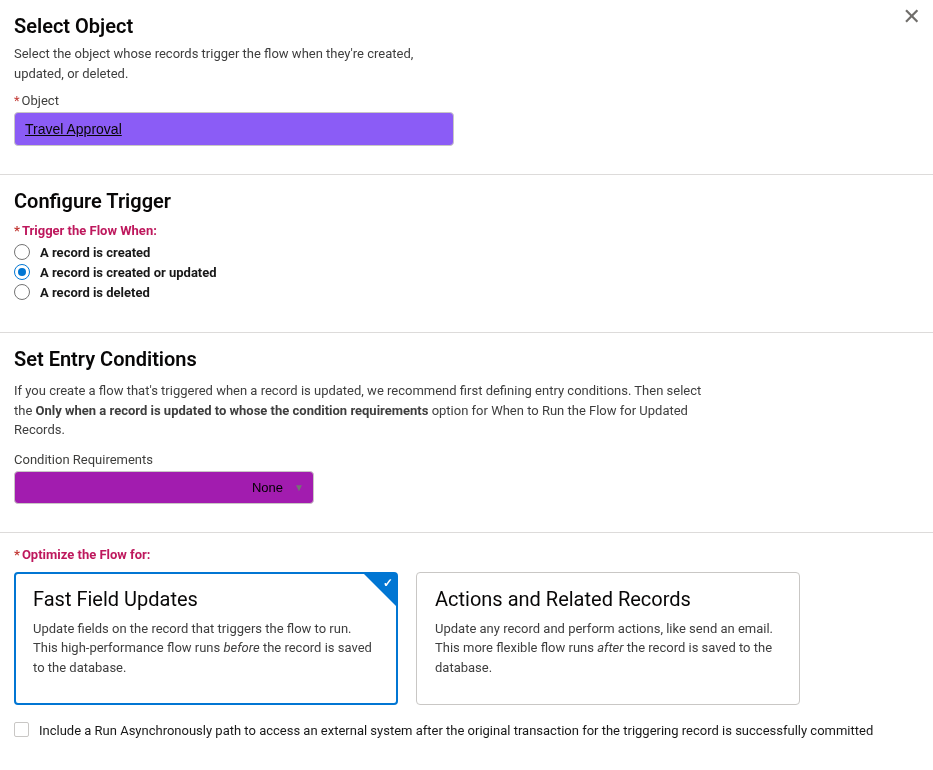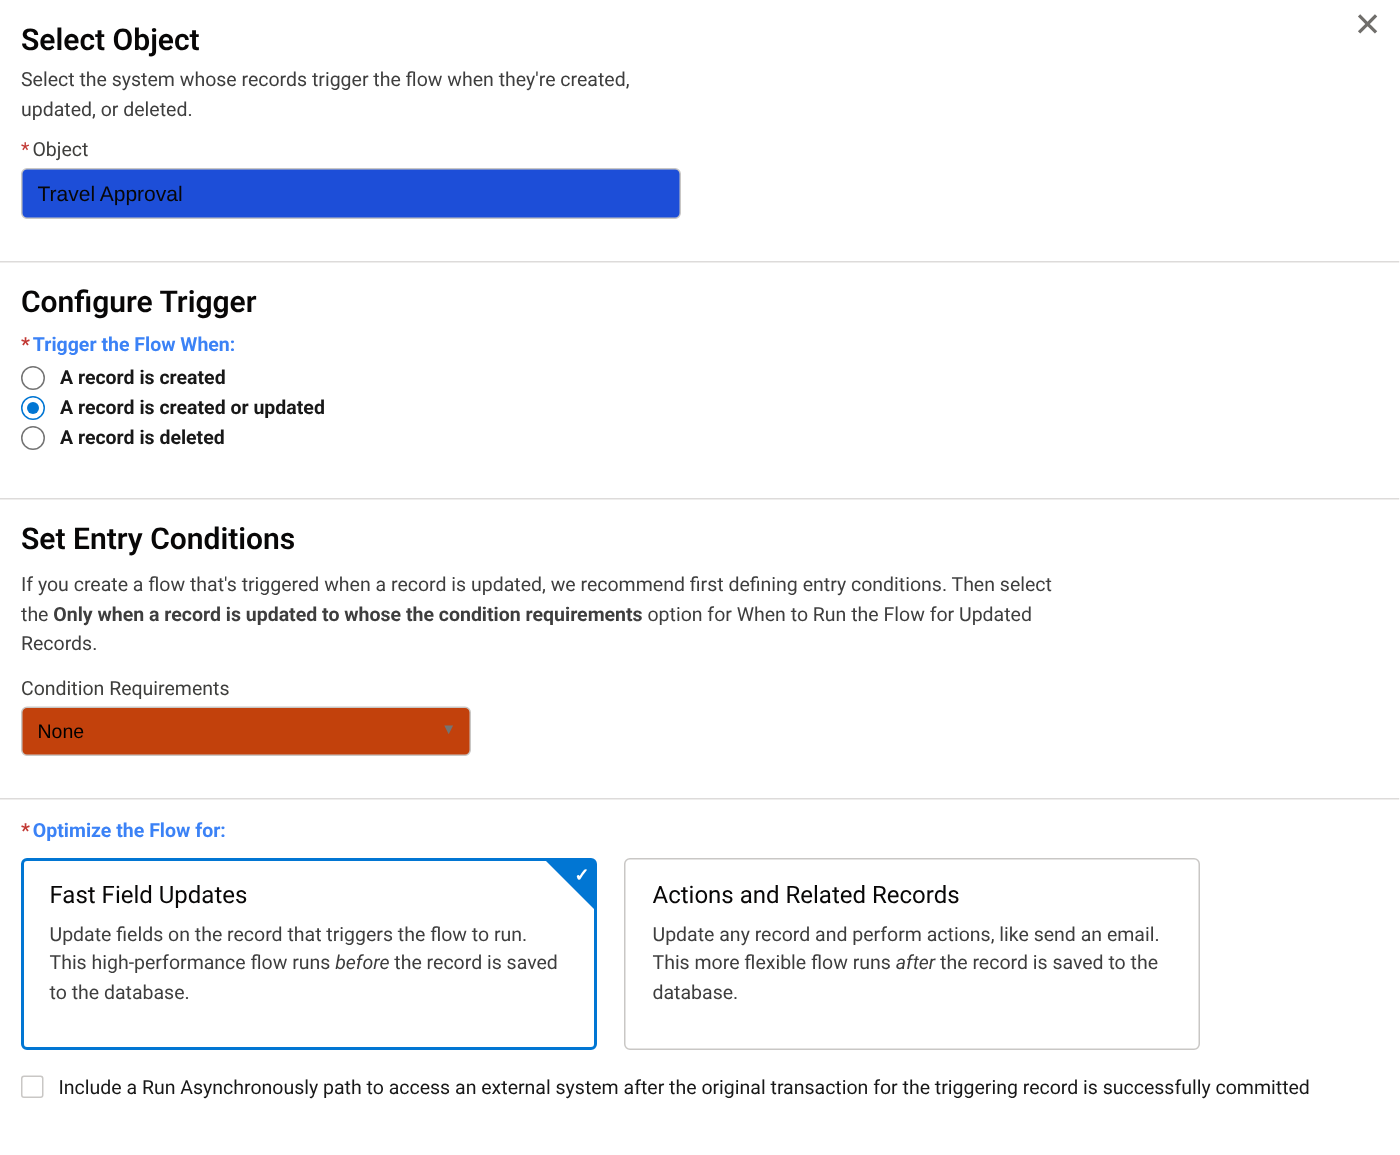--- a/index.html
+++ b/index.html
@@ -57,30 +57,31 @@
       margin-bottom: 4px;
       display: block;
     }
     .required::before {
       content: "*";
       color: #c23934;
       margin-right: 2px;
     }
     .bold-label {
       font-weight: 700;
-      color: #3b82f6;
+      color: #be185d;
     }
     .text-input {
       width: 440px;
       padding: 8px 10px;
       font-size: 14px;
       border: 1px solid #c9c7c5;
       border-radius: 4px;
-      background: #1d4ed8;
-      color: #080707;
+      background: #8b5cf6;
+      color: #080707;
+      text-decoration: underline;
     }
     .radio-group { margin-top: 6px; font-weight: bold; }
     .radio-item {
       display: flex;
       align-items: center;
       margin-bottom: 4px;
       cursor: pointer;
     }
     .radio {
       width: 16px;
@@ -109,23 +110,23 @@
     .select-wrap {
       position: relative;
       width: 300px;
     }
     .select {
       width: 100%;
       padding: 8px 30px 8px 10px;
       font-size: 13px;
       border: 1px solid #c9c7c5;
       border-radius: 4px;
-      background: #c2410c;
-      cursor: pointer;
-      text-align: left;
+      background: #a21caf;
+      cursor: pointer;
+      text-align: right;
     }
     .select-caret {
       position: absolute;
       right: 10px;
       top: 50%;
       transform: translateY(-50%);
       color: #747474;
       font-size: 10px;
       pointer-events: none;
     }
@@ -159,21 +160,21 @@
     }
     .card-check {
       position: absolute;
       top: 2px;
       right: 3px;
       color: #fff;
       font-size: 12px;
       font-weight: bold;
     }
     .card-title {
-      font-size: 16px;
+      font-size: 20px;
       font-weight: 400;
       margin-bottom: 8px;
       color: #080707;
     }
     .card-body {
       font-size: 13px;
       line-height: 1.5;
       color: #3e3e3e;
     }
     .italic { font-style: italic; }
@@ -197,21 +198,21 @@
     }
     .spacer-sm { height: 2px; }
   </style>
 </head>
 <body>
 
 <button class="close-btn">✕</button>
 
 <div class="section divider">
   <h2 class="section-title">Select Object</h2>
-  <p class="desc narrow">Select the system whose records trigger the flow when they're created, updated, or deleted.</p>
+  <p class="desc narrow">Select the object whose records trigger the flow when they're created, updated, or deleted.</p>
   <label class="label required">Object</label>
   <input class="text-input" type="text" value="Travel Approval" style="">
 </div>
 
 <div class="section divider">
   <h2 class="config-title">Configure Trigger</h2>
   <div class="label required bold-label">Trigger the Flow When:</div>
   <div class="radio-group">
     <div class="radio-item">
       <span class="radio"></span>

